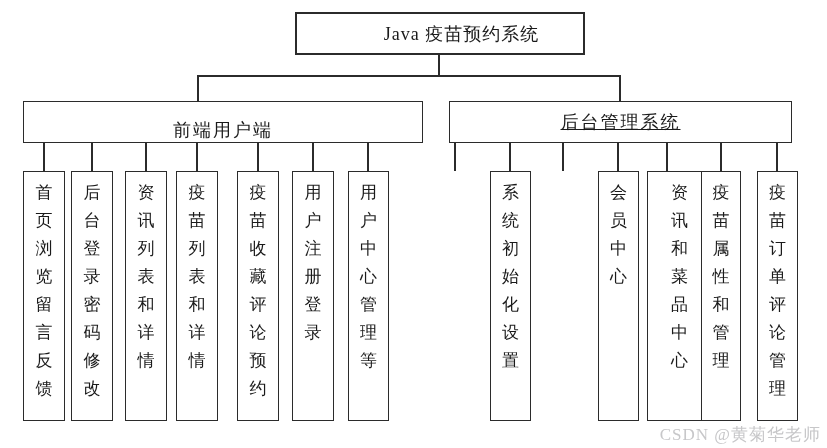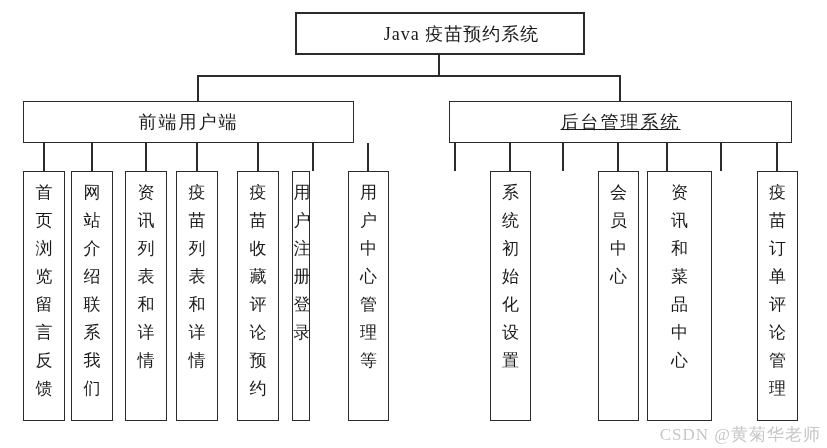--- a/index.html
+++ b/index.html
@@ -25,21 +25,21 @@
     border-width: 2px;
     font-size: 18px;
     letter-spacing: 1px;
     padding-left: 43px;
   }
   .branch-box {
     top: 101px; height: 42px;
     font-size: 18px;
     letter-spacing: 2px;
   }
-  .branch-left  { left: 23px;  width: 331px; }
+  .branch-left  { left: 23px;  width: 400px; align-items: flex-end; }
   .branch-right { left: 449px; width: 343px; text-decoration: underline; }
   .leaf {
     position: absolute;
     top: 171px; height: 250px;
     border: 1px solid #2b2b2b;
     background: #ffffff;
     box-sizing: border-box;
   }
   .vtext {
     width: 18px;
@@ -100,46 +100,49 @@
   <div class="vline" style="left:562px;top:143px;height:28px"></div>
   <div class="vline" style="left:617px;top:143px;height:28px"></div>
   <div class="vline" style="left:666px;top:143px;height:28px"></div>
   <div class="vline" style="left:720px;top:143px;height:28px"></div>
   <div class="vline" style="left:776px;top:143px;height:28px"></div>
 
   <div class="leaf" style="left:23px;width:42px">
     <div class="vtext">首页浏览留言反馈</div>
   </div>
   <div class="leaf" style="left:71px;width:42px">
-    <div class="vtext">网站介绍联系我们</div>
+    <div class="vtext">后台登录密码修改</div>
   </div>
   <div class="leaf" style="left:125px;width:42px">
     <div class="vtext">资讯列表和详情</div>
   </div>
   <div class="leaf" style="left:176px;width:42px">
     <div class="vtext">疫苗列表和详情</div>
   </div>
   <div class="leaf" style="left:237px;width:42px">
     <div class="vtext">疫苗收藏评论预约</div>
   </div>
-  <div class="leaf" style="left:292px;width:18px">
+  <div class="leaf" style="left:292px;width:42px">
     <div class="vtext">用户注册登录</div>
   </div>
   <div class="leaf" style="left:348px;width:41px">
     <div class="vtext">用户中心管理等</div>
   </div>
 
   <div class="leaf" style="left:490px;width:41px">
     <div class="vtext">系统初始化设置</div>
   </div>
   <div class="leaf" style="left:598px;width:41px">
     <div class="vtext">会员中心</div>
   </div>
   <div class="leaf" style="left:647px;width:65px">
     <div class="vtext">资讯和菜品中心</div>
   </div>
+  <div class="leaf" style="left:701px;width:40px">
+    <div class="vtext">疫苗属性和管理</div>
+  </div>
   <div class="leaf" style="left:757px;width:41px">
     <div class="vtext">疫苗订单评论管理</div>
   </div>
 
   <div class="watermark">CSDN @黄菊华老师</div>
 
 </div>
 
 </body></html>

